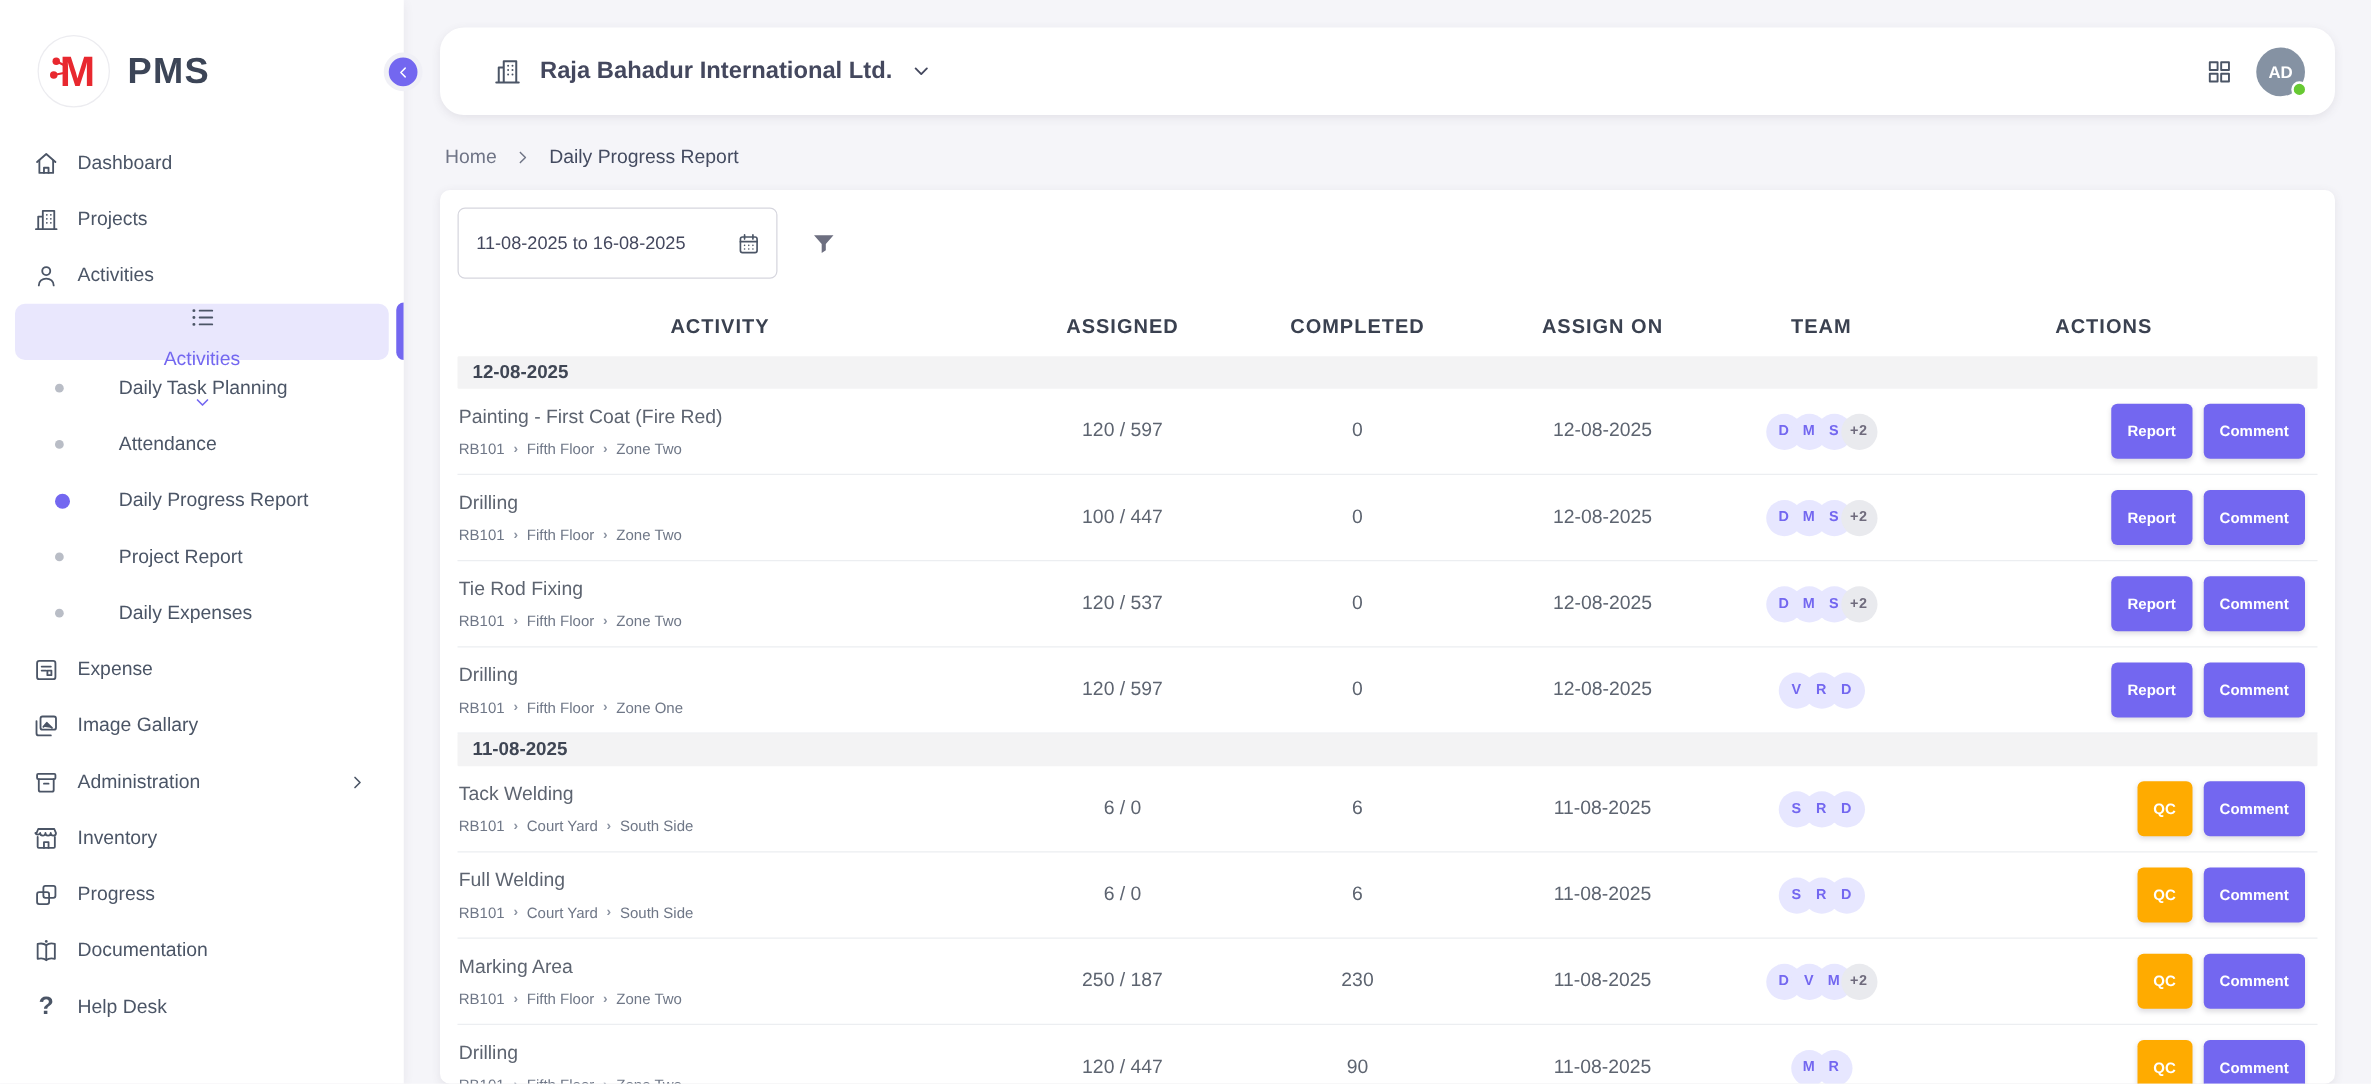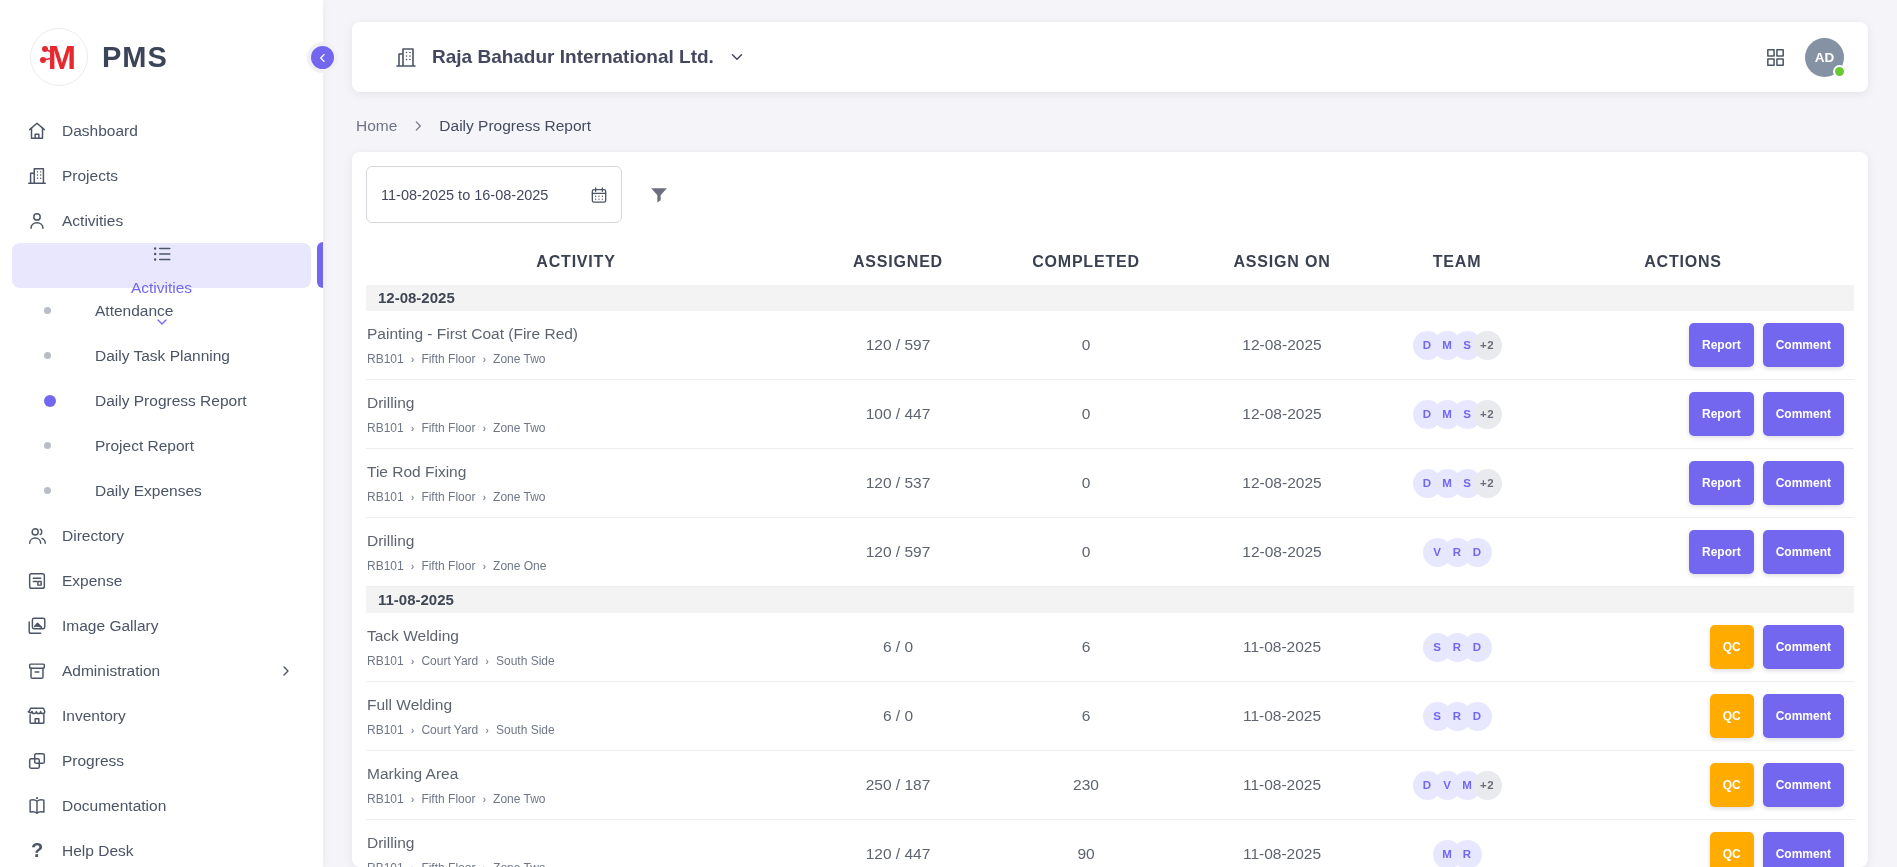--- a/index.html
+++ b/index.html
@@ -38,21 +38,21 @@
   .chev { fill:none; stroke-width:2; stroke-linecap:round; stroke-linejoin:round; }
   .q-icon { font-size:20px; font-weight:700; color:#4b5566; width:22px; text-align:center; }
 
   
   .collapse-btn { position:absolute; left:307px; top:42px; width:31px; height:31px;
     border-radius:50%; background:#7367f0; border:4px solid #f0f0f6;
     display:flex; align-items:center; justify-content:center; cursor:pointer; z-index:5; }
 
   
   .main { flex:1; padding:22px 29px 0 29px; display:flex; flex-direction:column; }
-  .topbar { background:#fff; border-radius:8px; height:70px;
+  .topbar { background:#fff; border-radius:19px; height:70px;
     box-shadow:0 2px 8px rgba(75,70,92,.10);
     display:flex; align-items:center; padding:0 24px 0 42px; }
   .company { display:flex; align-items:center; gap:14px; cursor:pointer; }
   .company-name { font-size:19px; font-weight:700; color:#44485e; }
   .topbar-right { margin-left:auto; display:flex; align-items:center; gap:18px; }
   .grid-btn { cursor:pointer; display:flex; }
   .avatar-wrap { position:relative; cursor:pointer; }
   .avatar { width:39px; height:39px; border-radius:50%; background:#8592a3;
     color:#fff; font-size:13.5px; font-weight:700; display:flex; align-items:center; justify-content:center; }
   .status-dot { position:absolute; right:-2px; bottom:-1px; width:13px; height:13px;
@@ -147,47 +147,37 @@
             <path d="M4.5 6h.02M4.5 12h.02M4.5 18h.02" stroke-width="2.6"></path>
           </g>
         </svg>
         <span class="ni-label">Activities</span>
         <svg width="16" height="16" viewBox="0 0 24 24">
           <path class="chev" d="M6 9l6 6 6-6" stroke="#7367f0"></path>
         </svg>
       </div>
       <div class="nav-sub">
         <span class="dot"></span>
-        <span>Attendance</span>
+        <span>Daily Task Planning</span>
       </div>
       <div class="nav-sub">
         <span class="dot"></span>
-        <span>Daily Task Planning</span>
+        <span>Attendance</span>
       </div>
       <div class="nav-sub active">
         <span class="dot"></span>
         <span>Daily Progress Report</span>
       </div>
       <div class="nav-sub">
         <span class="dot"></span>
         <span>Project Report</span>
       </div>
       <div class="nav-sub">
         <span class="dot"></span>
         <span>Daily Expenses</span>
-      </div>
-      <div class="nav-item">
-        <svg width="22" height="22" viewBox="0 0 24 24">
-          <g class="icon-stroke">
-            <circle cx="10" cy="7.5" r="3.3"></circle>
-            <path d="M4 20c0-3.4 2.7-5.7 6-5.7s6 2.3 6 5.7"></path>
-            <path d="M15.5 4.6a3.3 3.3 0 0 1 0 5.8M17.5 14.6c2 .8 3.5 2.7 3.5 5.4"></path>
-          </g>
-        </svg>
-        <span class="ni-label">Directory</span>
       </div>
       <div class="nav-item">
         <svg width="22" height="22" viewBox="0 0 24 24">
           <g class="icon-stroke">
             <rect x="4" y="4" width="16" height="16" rx="2"></rect>
             <path d="M8 9h8M8 12.5h4"></path>
             <rect x="13" y="12.5" width="3.5" height="4"></rect>
           </g>
         </svg>
         <span class="ni-label">Expense</span>

